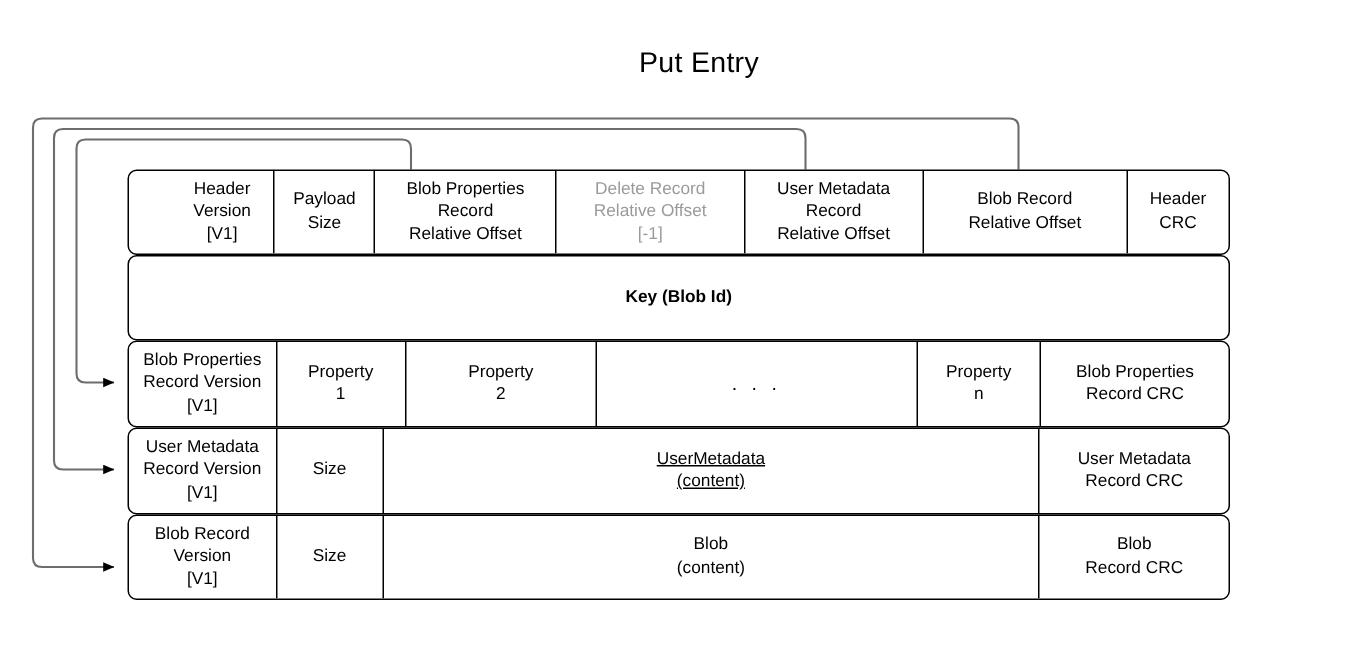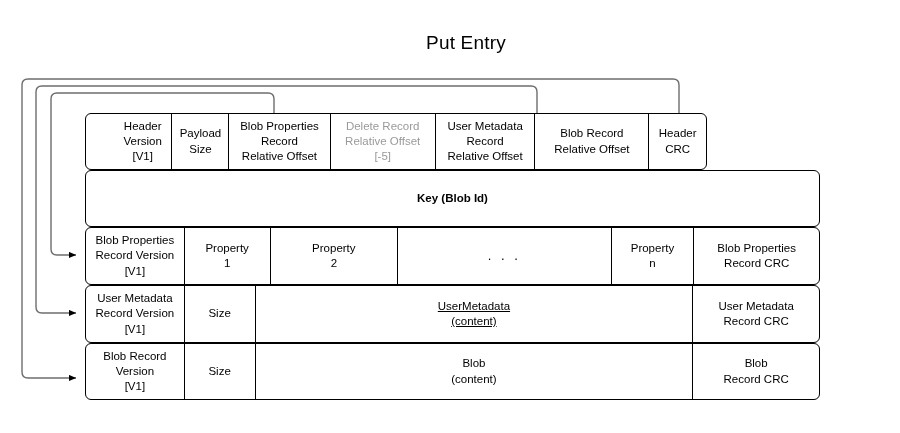--- a/index.html
+++ b/index.html
@@ -64,32 +64,32 @@
       </marker>
     </defs>
 
     <path d="M274,113 L274,99 Q274,93 268,93 L57,93 Q51,93 51,99 L51,249 Q51,255 57,255 L76,255" fill="none" stroke="#6d6d6d" stroke-width="1.4" marker-end="url(#ah)"></path>
 
     <path d="M537,113 L537,92 Q537,86 531,86 L42,86 Q36,86 36,92 L36,307 Q36,313 42,313 L76,313" fill="none" stroke="#6d6d6d" stroke-width="1.4" marker-end="url(#ah)"></path>
 
     <path d="M679,113 L679,85 Q679,79 673,79 L28,79 Q22,79 22,85 L22,372 Q22,378 28,378 L76,378" fill="none" stroke="#6d6d6d" stroke-width="1.4" marker-end="url(#ah)"></path>
   </svg>
 
-  <div class="rowbox" style="left:85px;top:113px;width:622px;height:57px;padding-left:28px;">
+  <div class="rowbox" style="left:85px;top:113px;width:735px;height:57px;padding-left:28px;">
     <div class="cell" style="width:72px;">Header
 Version
 [V1]</div>
     <div class="cell" style="width:70px;">Payload
 Size</div>
     <div class="cell" style="width:126px;">Blob Properties
 Record
 Relative Offset</div>
     <div class="cell dim" style="width:131px;">Delete Record
 Relative Offset
-[-5]</div>
+[-1]</div>
     <div class="cell" style="width:124px;">User Metadata
 Record
 Relative Offset</div>
     <div class="cell" style="width:142px;">Blob Record
 Relative Offset</div>
     <div class="cell" style="width:70px;">Header
 CRC</div>
   </div>
 
   <div class="rowbox" style="left:85px;top:170px;width:735px;height:57px;font-weight:bold;">

